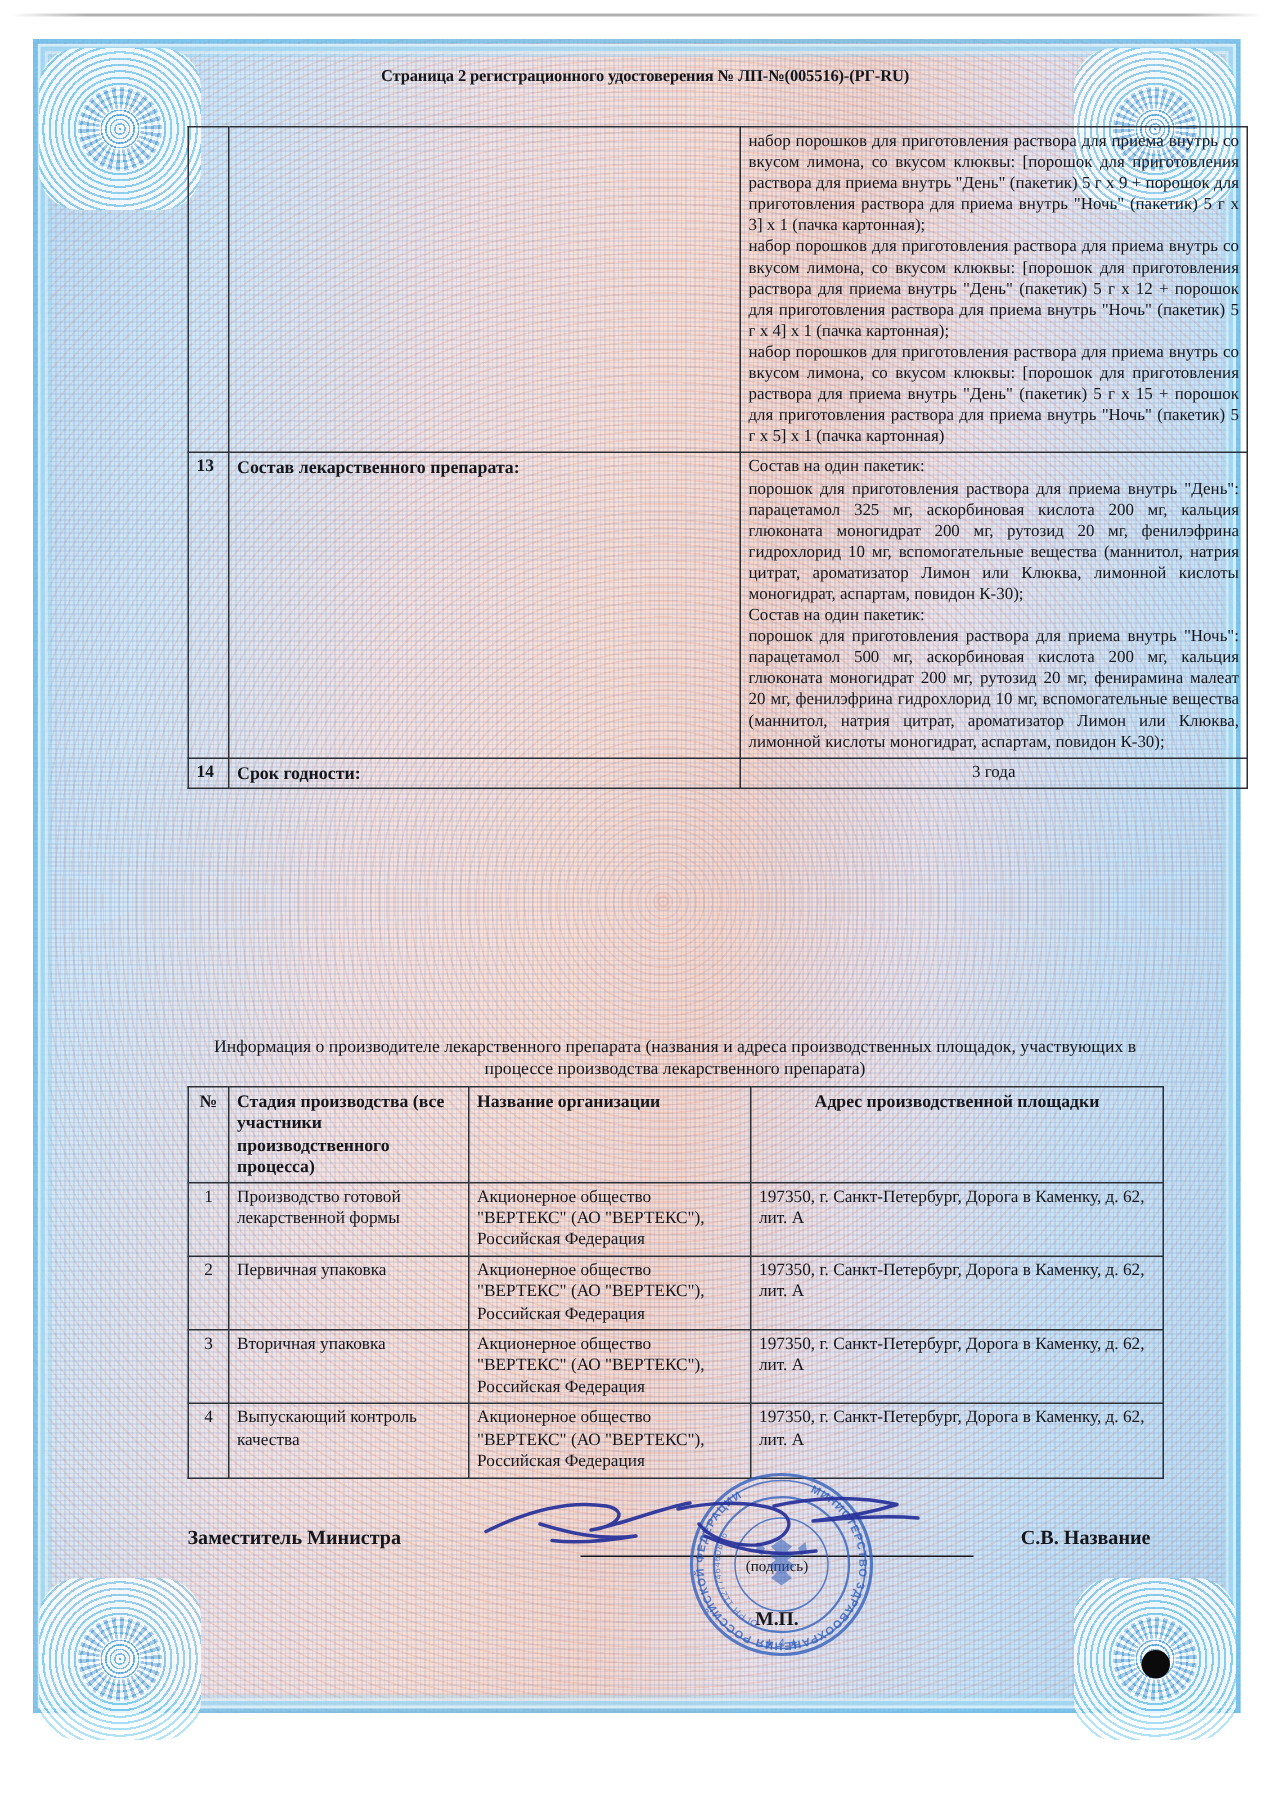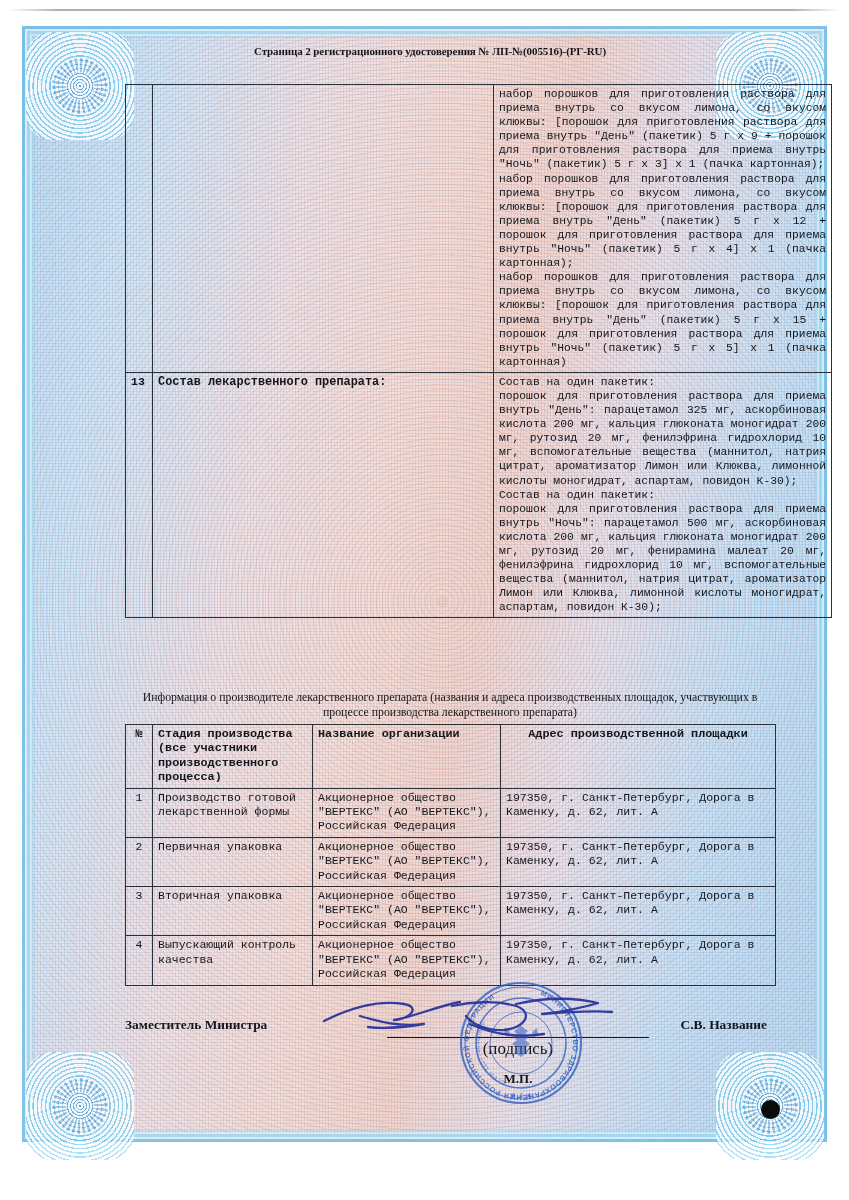--- a/index.html
+++ b/index.html
@@ -132,21 +132,20 @@
     font-size: 11px;
     font-weight: bold;
     color: #14161c;
     letter-spacing: -0.1px;
   }
 
   table.doc-table {
     position: absolute;
     border-collapse: collapse;
     table-layout: fixed;
-    font-family: Liberation Mono, monospace;
   }
   table.doc-table td, table.doc-table th {
     border: 1px solid #2b2f36;
     vertical-align: top;
     padding: 2px 5px 3px 5px;
     font-size: 11.3px;
     line-height: 14.1px;
     color: #14161c;
     background: transparent;
   }
@@ -199,21 +198,21 @@
     position: absolute; right: 8px; top: 12px;
     font-size: 13.4px; font-weight: bold; color: #14161c;
   }
   .sig-line {
     position: absolute; left: 262px; top: 32px;
     width: 262px; height: 0;
     border-top: 1.4px solid #14161c;
   }
   .sig-caption {
     position: absolute; left: 262px; top: 34px; width: 262px;
-    text-align: center; font-size: 17px; color: #14161c;
+    text-align: center; font-size: 10px; color: #14161c;
   }
   .sig-mp {
     position: absolute; left: 262px; top: 66px; width: 262px;
     text-align: center; font-size: 13px; color: #14161c; font-weight: bold;
   }
 
   
   .sig-ink {
     position: absolute;
     left: 320px; top: 994px;
@@ -261,20 +260,25 @@
       </tr>
       <tr>
         <td class="c-num">13</td>
         <td class="c-name">Состав лекарственного препарата:</td>
         <td class="c-val">
             <div class="cellblock">Состав на один пакетик:</div>
             <div class="cellblock">порошок для приготовления раствора для приема внутрь "День": парацетамол 325 мг, аскорбиновая кислота 200 мг, кальция глюконата моногидрат 200 мг, рутозид 20 мг, фенилэфрина гидрохлорид 10 мг, вспомогательные вещества (маннитол, натрия цитрат, ароматизатор Лимон или Клюква, лимонной кислоты моногидрат, аспартам, повидон К-30);</div>
             <div class="cellblock">Состав на один пакетик:</div>
             <div class="cellblock">порошок для приготовления раствора для приема внутрь "Ночь": парацетамол 500 мг, аскорбиновая кислота 200 мг, кальция глюконата моногидрат 200 мг, рутозид 20 мг, фенирамина малеат 20 мг, фенилэфрина гидрохлорид 10 мг, вспомогательные вещества (маннитол, натрия цитрат, ароматизатор Лимон или Клюква, лимонной кислоты моногидрат, аспартам, повидон К-30);</div>
           </td>
+      </tr>
+      <tr>
+        <td class="c-num">14</td>
+        <td class="c-name">Срок годности:</td>
+        <td class="c-val-center">3 года</td>
       </tr>
     </tbody>
   </table>
 
   <div class="mfr-intro">Информация о производителе лекарственного препарата (названия и адреса производственных площадок, участвующих в процессе производства лекарственного препарата)</div>
 
   <table class="doc-table" id="table-mfr">
     <thead>
       <tr>
         <th class="m-num">№</th>

